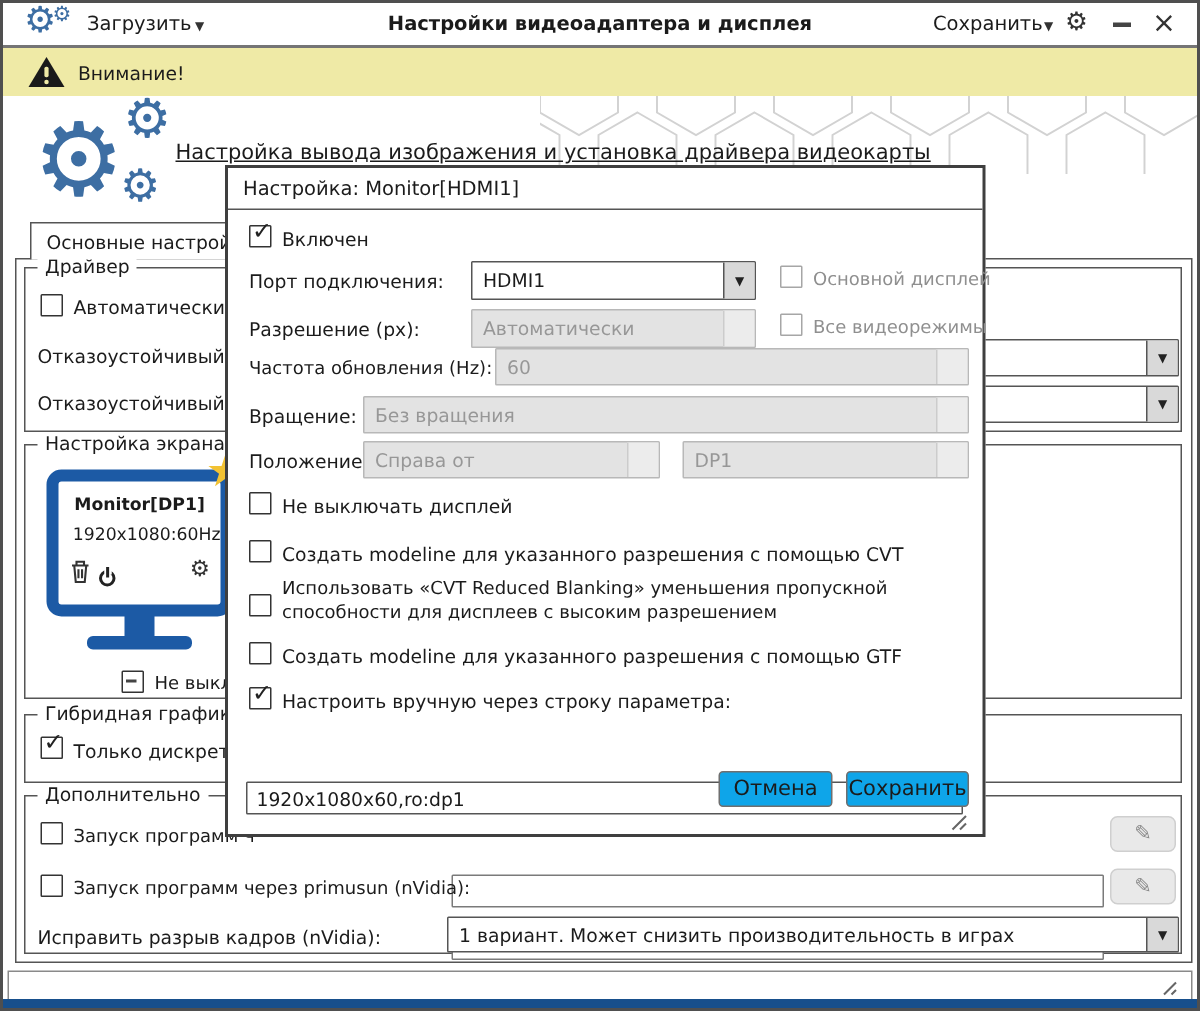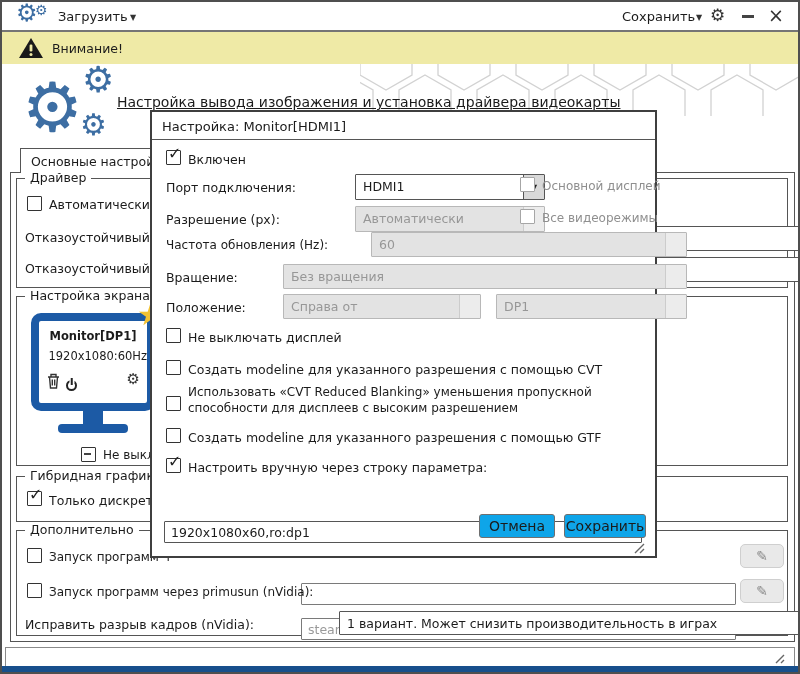--- a/index.html
+++ b/index.html
@@ -22,21 +22,21 @@
   .legend{position:absolute;top:-9px;left:8px;background:#fff;padding:0 5px;font-size:12.5px;white-space:nowrap;}
   
   .tab{position:absolute;border:1.5px solid #555;border-bottom:none;background:#fff;box-sizing:border-box;}
   
   .cb{position:absolute;width:15px;height:15px;border:1.9px solid #333;border-radius:1px;background:#fff;box-sizing:border-box;}
   .cb .tick{position:absolute;left:1px;top:-7px;font-size:16px;font-weight:bold;color:#222;}
   .cb.gray{border-color:#a6a6a6;}
   .cb.tri::after{content:"";position:absolute;left:2px;top:5px;width:7px;height:2px;background:#444;}
   .glabel{color:#8f8f8f;}
   
-  .combo{position:absolute;display:flex;border:1.5px solid #555;background:#fff;box-sizing:border-box;border-radius:1px;margin-left:41px;}
+  .combo{position:absolute;display:flex;border:1.5px solid #555;background:#fff;box-sizing:border-box;border-radius:1px;}
   .combo .cval{flex:1;font-size:12.5px;padding:4px 0 0 7px;white-space:nowrap;overflow:hidden;}
   .combo .cbtn{width:20px;border-left:1.5px solid #555;background:#d9d9d9;display:flex;align-items:center;justify-content:center;}
   .combo .cbtn .arr{font-size:8px;color:#222;}
   .combo.dis{border:1px solid #b8b8b8;background:#e3e3e3;}
   .combo.dis .cval{color:#979797;}
   .combo.dis .cbtn{border-left:1px solid #cccccc;background:#ececec;}
   
   .tfield{position:absolute;border:1.5px solid #555;background:#fff;box-sizing:border-box;
           font-family:"DejaVu Sans",sans-serif;font-size:12.5px;color:#1b1b1b;padding:0 6px;border-radius:1px;margin-top:37px;}
   .tfield.thin{border:1px solid #7a7a7a;}
@@ -65,20 +65,21 @@
 </head>
 <body>
 
 <div class="app">
 
   <div class="titlebar">
     <span class="abs gear" style="left:14px;top:-1px;font-size:24px;">⚙</span>
     <span class="abs gear" style="left:33px;top:1px;font-size:14px;">⚙</span>
     <span class="abs tb-text" style="left:56px;top:7px;cursor:pointer;">Загрузить</span>
     <span class="abs caret" style="left:128px;top:11px;">▼</span>
+    <div class="abs tb-text" style="left:0;right:0;top:7px;text-align:center;font-weight:bold;">Настройки видеоадаптера и дисплея</div>
     <span class="abs tb-text" style="left:620px;top:7px;cursor:pointer;">Сохранить</span>
     <span class="abs caret" style="left:694px;top:11px;">▼</span>
     <span class="abs ic" style="left:708px;top:3px;font-size:17px;cursor:pointer;">⚙</span>
     <span class="abs minbar" style="left:740px;top:13px;cursor:pointer;"></span>
     <span class="abs ic" style="left:766px;top:2px;font-size:19px;cursor:pointer;">×</span>
   </div>
 
   <div class="warnbar">
     <svg class="abs" style="left:16px;top:5px;" width="26" height="22">
       <path d="M13 1 L25 21 L1 21 Z" fill="#1a1a1a"></path>

